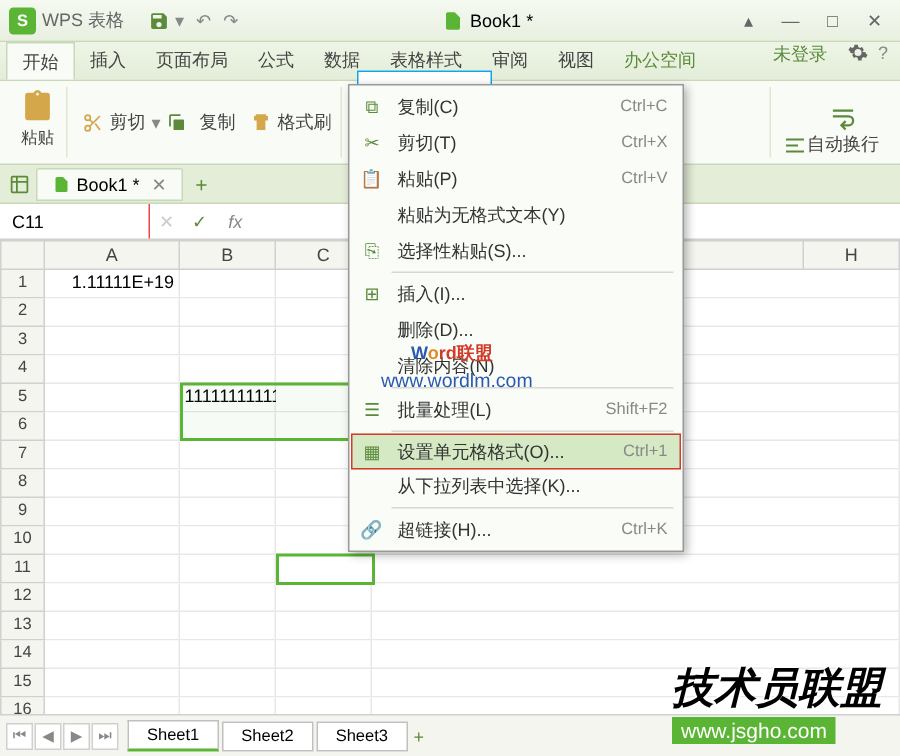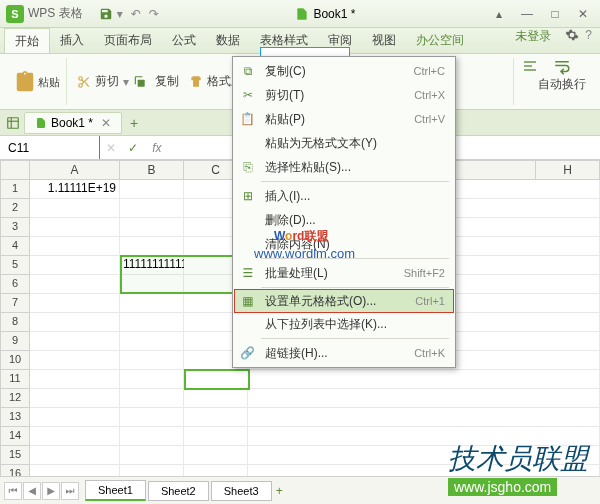--- a/index.html
+++ b/index.html
@@ -11,31 +11,31 @@
 .title-center{flex:1;display:flex;align-items:center;justify-content:center;gap:4px}
 .doc-ic{width:14px;height:14px;color:#5bb534}
 .win-btns{display:flex;gap:6px;align-items:center}
 .win-btn{width:22px;height:18px;display:flex;align-items:center;justify-content:center;color:#666;cursor:pointer}
 .menubar{height:26px;background:linear-gradient(#eef5e6,#e3edd8);display:flex;padding:0 4px;border-bottom:1px solid #c9d8b8}
 .menu-item{padding:4px 10px;color:#444;cursor:pointer}
 .menu-item.active{background:#f9fbf6;border:1px solid #c9d8b8;border-bottom:none}
 .login{margin-left:auto;color:#5a8a3a;padding:0 8px}
 .gear{width:14px;height:14px;color:#666;margin:0 6px}
 .ribbon{height:56px;background:#f9fbf6;border-bottom:1px solid #c9d8b8;display:flex;align-items:center;padding:4px 6px;gap:4px}
-.paste-grp{display:flex;flex-direction:row;align-items:center;padding:2px 6px;border-right:1px solid #dde8d0;height:100%}
+.paste-grp{display:flex;flex-direction:column;align-items:center;padding:2px 6px;border-right:1px solid #dde8d0;height:100%}
 .paste-ic{width:26px;height:22px;color:#d4a84a}
 .paste-lbl{font-size:11px;color:#444;margin-top:2px}
 .clip-col{display:flex;flex-direction:row;gap:4px;padding:0 6px;border-right:1px solid #dde8d0;height:100%;justify-content:center}
 .clip-row{display:flex;align-items:center;gap:4px;color:#444;font-size:11px}
 .clip-row svg{width:14px;height:14px}
 .font-col{display:flex;flex-direction:column;gap:6px;padding:0 6px;height:100%;justify-content:center}
 .font-name{border:1px solid #0ea5e9;padding:12px 8px;background:#fff;width:90px}
 .font-btns{display:flex;gap:2px}
 .fbtn{width:22px;height:20px;border:1px solid transparent;display:flex;align-items:center;justify-content:center;color:#444;cursor:pointer;font-family:serif}
-.ribbon-right{margin-left:auto;display:flex;align-items:flex-start;gap:0;padding:0 8px;border-left:1px solid #dde8d0;height:100%}
+.ribbon-right{margin-left:auto;display:flex;align-items:flex-end;gap:0;padding:0 8px;border-left:1px solid #dde8d0;height:100%}
 .autowrap{display:flex;flex-direction:column;align-items:center;font-size:11px;color:#444}
 .tabs{height:26px;background:#e3edd8;display:flex;align-items:center;padding:0 6px;gap:4px;border-bottom:1px solid #c9d8b8}
 .wtab{display:flex;align-items:center;gap:4px;background:#f9fbf6;border:1px solid #c9d8b8;padding:3px 10px;border-radius:2px 2px 0 0}
 .wtab-x{color:#888;margin-left:4px}
 .plus{color:#5a8a3a;font-size:14px;padding:0 4px}
 .cellref{height:24px;background:#fff;border-bottom:1px solid #d0d0d0;display:flex;align-items:center}
 .namebox{width:100px;padding:0 8px;border-right:1px solid #ef4444;height:100%;display:flex;align-items:center}
 .fx{padding:0 8px;color:#888;font-style:italic}
 .grid{position:relative;background:#fff}
 .colhdr{display:flex;height:20px;position:relative}
@@ -58,21 +58,21 @@
 .cm-sep{height:1px;background:#d8d8d0;margin:2px 4px 2px 26px}
 .watermark1{position:absolute;top:226px;left:274px;z-index:101;pointer-events:none;font-size:16px;font-weight:bold}
 .wm-w{color:#2a5ab0}.wm-o{color:#e08a2a}.wm-rd{color:#d43a2a}
 .watermark2{position:absolute;top:246px;left:254px;z-index:101;color:#2a5ab0;font-size:13px;pointer-events:none}
 .footer{position:absolute;bottom:0;left:0;right:0;height:28px;background:#f5f5f0;border-top:1px solid #d0d0d0;display:flex;align-items:center}
 .sheet-nav{display:flex;gap:1px;padding:0 4px}
 .snav{width:18px;height:18px;display:flex;align-items:center;justify-content:center;color:#888;border:1px solid #d0d0d0;background:#fff;font-size:10px}
 .sheet-tab{padding:3px 12px;background:#fff;border:1px solid #c0c0c0;font-size:11px;margin-left:2px}
 .sheet-tab.active{background:#fff;border-bottom:2px solid #5bb534}
 .bottom-wm{position:absolute;bottom:8px;right:12px;z-index:200;pointer-events:none}
-.bottom-wm .big{font-size:28px;font-weight:normal;color:#0c4a6e;text-shadow:1px 1px 0 #fff,-1px -1px 0 #fff;font-style:italic}
+.bottom-wm .big{font-size:28px;font-weight:bold;color:#000000;text-shadow:1px 1px 0 #fff,-1px -1px 0 #fff;font-style:italic}
 .bottom-wm .url{font-size:14px;color:#fff;background:#5bb534;padding:1px 6px;display:inline-block}
 svg{flex-shrink:0}
 </style>
 </head>
 <body>
 
 <div class="titlebar">
   <div class="app-icon">S</div>
   <span class="app-name">WPS 表格</span>
   <svg class="save-ic" viewBox="0 0 24 24" fill="currentColor">

